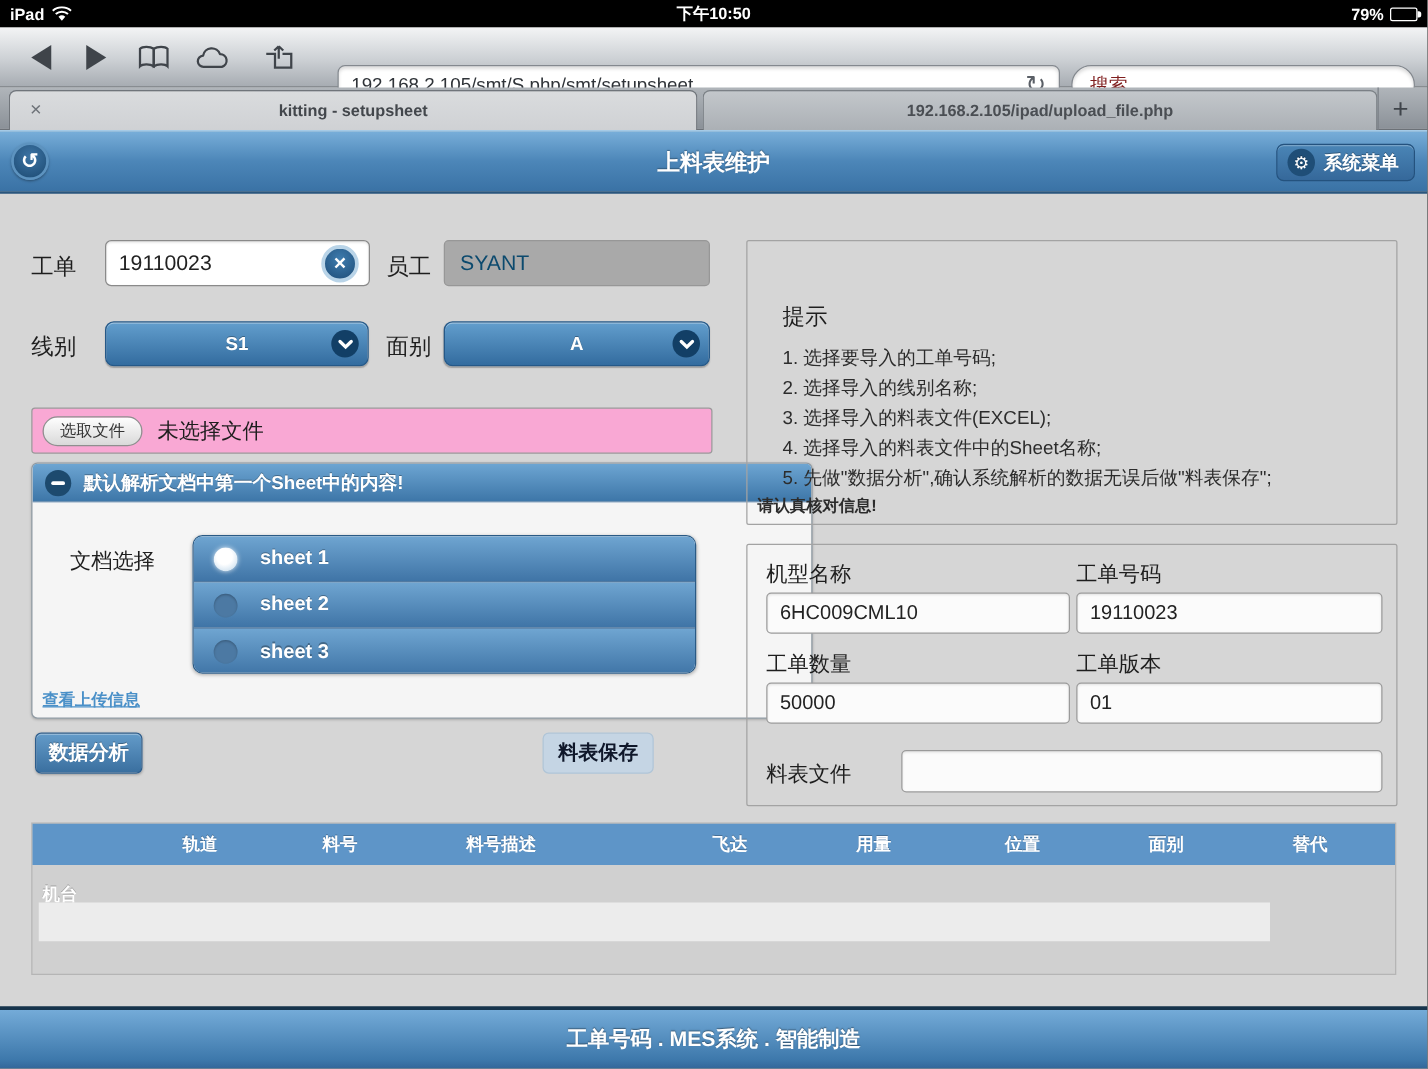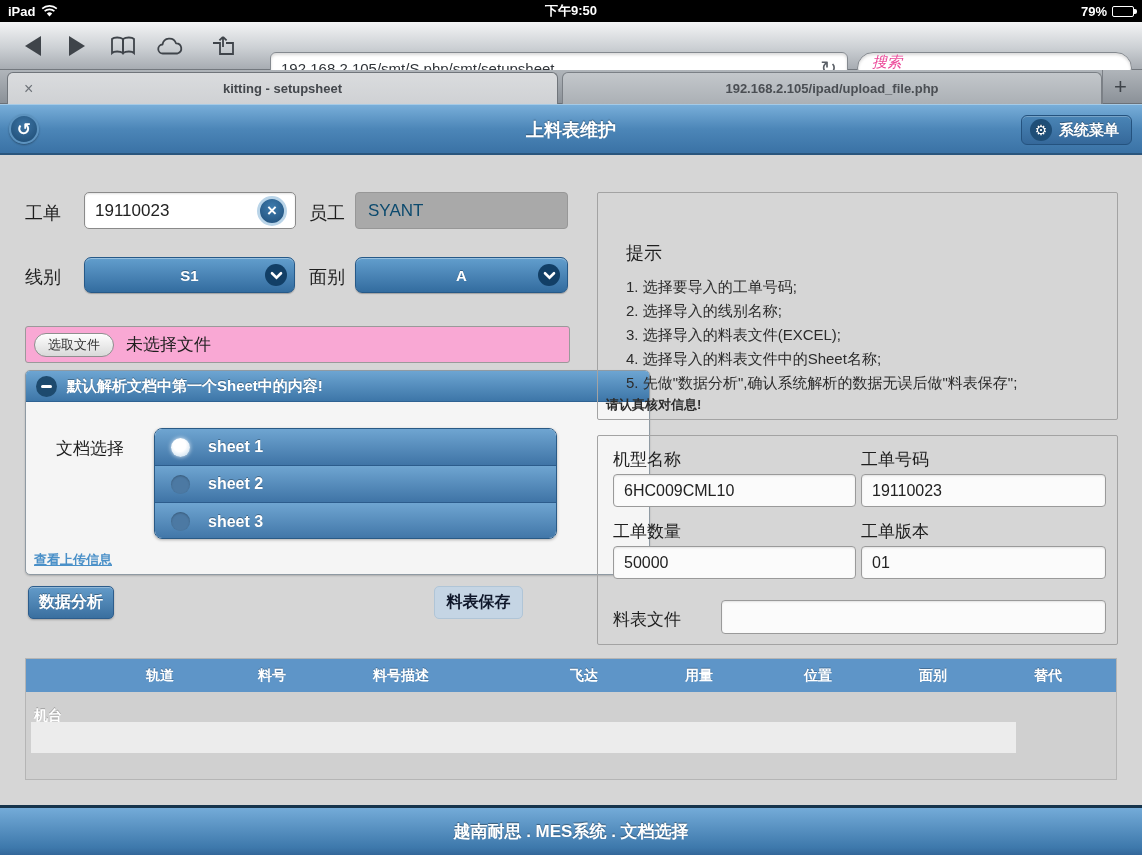--- a/index.html
+++ b/index.html
@@ -24,21 +24,21 @@
   .tri { width:0; height:0; border-top:10px solid transparent; border-bottom:10px solid transparent; }
   .tri-back { border-right:16px solid #3f444a; }
   .tri-fwd { border-left:16px solid #3f444a; }
   .url-field { position:absolute; left:270px; top:30px; width:578px; height:32px; background:#fff;
     border:1px solid #84898f; border-radius:6px; box-shadow:inset 0 2px 3px rgba(0,0,0,.15);
     display:flex; align-items:center; padding:0 10px; font-size:15px; color:#2f3338; }
   .url-text { flex:1; white-space:nowrap; overflow:hidden; }
   .reload-icon { font-size:20px; color:#5a5f66; line-height:1; cursor:pointer; }
   .search-field { position:absolute; left:857px; top:30px; width:275px; height:32px; background:#fff;
     border:1px solid #84898f; border-radius:16px; box-shadow:inset 0 2px 3px rgba(0,0,0,.15);
-    display:flex; align-items:flex-start; padding:0 14px; font-size:15px; color:#ec4899;font-style:italic; }
+    display:flex; align-items:center; padding:0 14px; font-size:15px; color:#7f1d1d; }
 
   
   .tabbar { position:absolute; left:0; top:70px; width:1142px; height:34px;
     background:linear-gradient(#b0b5ba,#8b9198); border-bottom:1px solid #6c7177; }
   .tab { position:absolute; top:2px; height:32px; display:flex; align-items:center; justify-content:center;
     font-size:13px; font-weight:bold; color:#43474c; cursor:pointer; }
   .tab.active { left:7px; width:551px; background:linear-gradient(#dadcde,#cfd1d4);
     border:1px solid #70757b; border-bottom:none; border-radius:6px 6px 0 0; }
   .tab.inactive { left:562px; width:540px; background:linear-gradient(#c3c7cb,#abb0b5);
     border:1px solid #7b8086; border-bottom:none; border-radius:6px 6px 0 0; color:#4a4e53; }
@@ -150,21 +150,21 @@
     <div class="sb-left">
       <span>iPad</span>
       <span>
         <svg width="17" height="12" viewBox="0 0 17 12">
           <path d="M8.5 11.5 L5.8 8.4 a4.2 4.2 0 0 1 5.4 0 Z" fill="#fff"></path>
           <path d="M3.6 6.2 a7.4 7.4 0 0 1 9.8 0" stroke="#fff" stroke-width="1.6" fill="none"></path>
           <path d="M1.2 3.6 a11 11 0 0 1 14.6 0" stroke="#fff" stroke-width="1.6" fill="none"></path>
         </svg>
       </span>
     </div>
-    <div class="sb-center">下午9:50</div>
+    <div class="sb-center">下午10:50</div>
     <div class="sb-right">
       <span>79%</span>
       <span class="battery"><span class="fill"></span></span>
     </div>
   </div>
 
   <div class="toolbar">
     <div class="nav-icon" style="left:18px;width:30px;">
         <span class="tri tri-back"></span>
       </div>
@@ -323,16 +323,16 @@
       <span class="dt-col" style="left:544px;">飞达</span>
       <span class="dt-col" style="left:659px;">用量</span>
       <span class="dt-col" style="left:778px;">位置</span>
       <span class="dt-col" style="left:893px;">面别</span>
       <span class="dt-col" style="left:1008px;">替代</span>
     </div>
     <div class="dt-row-light"></div>
   </div>
 
   <div class="footer">
-    <span class="footer-text">越南耐思 . MES系统 . 文档选择</span>
+    <span class="footer-text">工单号码 . MES系统 . 智能制造</span>
   </div>
 
 </div>
 
 </body></html>

